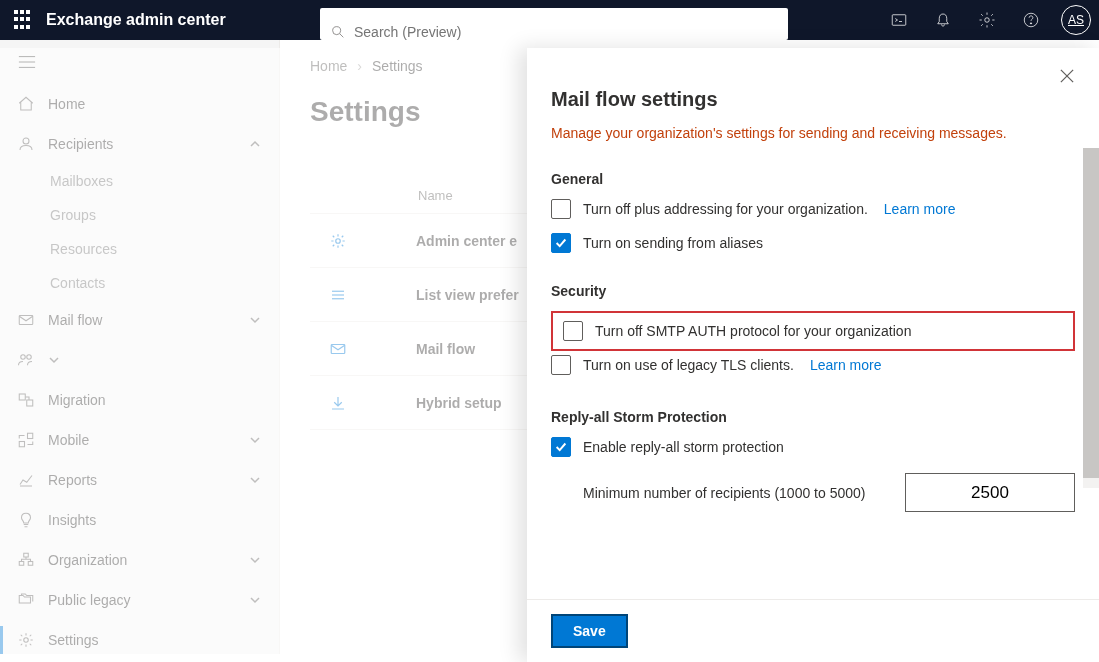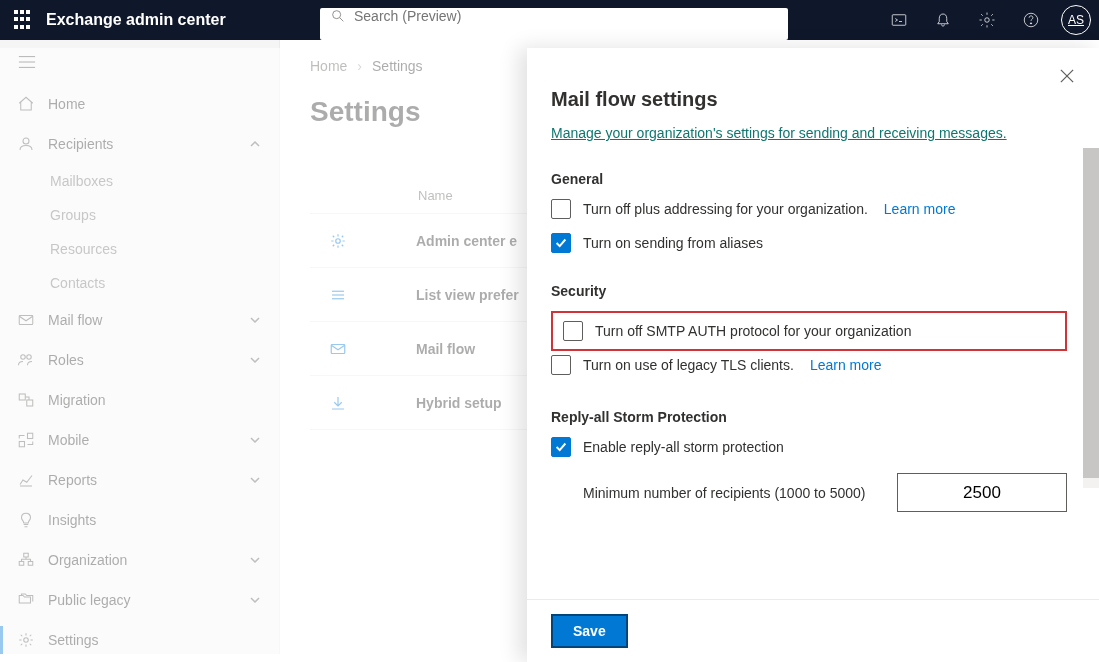--- a/index.html
+++ b/index.html
@@ -20,21 +20,21 @@
       color: #fff;
       display: flex;
       align-items: center;
       padding: 0 10px;
       position: relative;
       z-index: 5;
     }
     .waffle { width: 20px; height: 20px; display: flex; flex-wrap: wrap; gap: 2px; margin: 0 12px 0 4px; cursor: pointer; }
     .waffle span { width: 4px; height: 4px; background: #fff; }
     .header-title { font-size: 16px; font-weight: 600; }
-    .search-box { position: absolute; left: 320px; width: 468px; height: 32px; background: #fff; border-radius: 2px; display: flex; align-items: flex-start; padding: 0 10px; top: 8px; }
+    .search-box { position: absolute; left: 320px; width: 468px; height: 32px; background: #fff; border-radius: 2px; display: flex; align-items: flex-end; padding: 0 10px; top: 8px; }
     .search-box svg { width: 16px; height: 16px; stroke: #605e5c; }
     .search-box input { border: none; outline: none; margin-left: 8px; flex: 1; font-size: 14px; color: #323130; }
     .header-right { position: absolute; right: 8px; display: flex; align-items: center; gap: 4px; text-decoration: underline; }
     .header-icon-btn { width: 40px; height: 48px; display: flex; align-items: center; justify-content: center; cursor: pointer; }
     .header-icon-btn svg { width: 18px; height: 18px; stroke: #fff; fill: none; }
     .avatar { width: 30px; height: 30px; border-radius: 50%; border: 1px solid #fff; display: flex; align-items: center; justify-content: center; font-size: 12px; margin-left: 6px; cursor: pointer; }
 
     
     .shell { display: flex; height: calc(662px - 48px); position: relative; }
     .sidebar { width: 280px; background: #f5f5f5; border-right: 1px solid #edebe9; padding-top: 0; position: relative; }
@@ -59,23 +59,23 @@
     .list-row { display: flex; align-items: center; height: 54px; border-bottom: 1px solid #edebe9; padding-left: 18px; }
     .list-row .ricon { width: 20px; height: 20px; display: flex; align-items: center; justify-content: center; margin-right: 68px; }
     .list-row .ricon svg { width: 18px; height: 18px; stroke: #0078d4; fill: none; stroke-width: 1.6; }
     .list-row .rname { font-weight: 600; }
 
     
     .scrim { position: absolute; top: 48px; left: 0; right: 0; bottom: 0; background: rgba(255,255,255,0.6); z-index: 8; }
     .panel { position: absolute; top: 48px; right: 0; width: 572px; height: calc(662px - 48px); background: #fff; box-shadow: -8px 0 20px rgba(0,0,0,0.12); z-index: 10; display: flex; flex-direction: column; }
     .panel-close { position: absolute; top: 14px; right: 18px; width: 28px; height: 28px; display: flex; align-items: center; justify-content: center; cursor: pointer; }
     .panel-close svg { width: 14px; height: 14px; stroke: #605e5c; stroke-width: 1.4; }
-    .panel-body { padding: 40px 32px 20px 24px; overflow-y: auto; flex: 1; }
+    .panel-body { padding: 40px 24px 20px 24px; overflow-y: auto; flex: 1; }
     .panel-title { font-size: 20px; font-weight: 700; margin-bottom: 14px; }
-    .panel-desc { color: #0f766e; margin-bottom: 30px; text-decoration: underline; }
+    .panel-desc { color: #c2410c; margin-bottom: 30px; }
     .section-h { font-weight: 600; margin: 8px 0 12px; }
     .chk-row { display: flex; align-items: center; margin-bottom: 14px; gap: 12px; }
     .chk { width: 20px; height: 20px; border: 1px solid #605e5c; border-radius: 2px; display: flex; align-items: center; justify-content: center; cursor: pointer; flex-shrink: 0; }
     .chk.checked { background: #0078d4; border-color: #0078d4; }
     .chk.checked svg { width: 14px; height: 14px; stroke: #fff; fill: none; stroke-width: 2.2; }
     .chk-row .learn { color: #0078d4; cursor: pointer; margin-left: 4px; }
     .highlight-box { border: 2px solid #d13438; padding: 8px 10px; margin-bottom: 4px; }
     .highlight-box .chk-row { margin-bottom: 0; }
     .field-row { display: flex; align-items: center; margin: 16px 0 0 32px; gap: 20px; }
     .field-row .flabel { flex: 1; }
@@ -197,21 +197,20 @@
           </svg></span>
     </div>
     <div class="nav-item">
       <span class="icon">
           <svg viewBox="0 0 24 24">
             <circle cx="8" cy="8" r="3"></circle>
             <circle cx="16" cy="8" r="3"></circle>
             <path d="M2 19 C2 15 5 14 8 14 M14 19 C14 15 17 14 20 14"></path>
           </svg>
         </span>
-      <span class="label">Roles</span>
       <span class="chev"><svg viewBox="0 0 12 12">
             <path d="M2 4 L6 8 L10 4"></path>
           </svg></span>
     </div>
     <div class="nav-item">
       <span class="icon">
           <svg viewBox="0 0 24 24">
             <rect x="3" y="4" width="8" height="8"></rect>
             <rect x="13" y="12" width="8" height="8"></rect>
             <path d="M11 8 L16 8 L16 12"></path>

